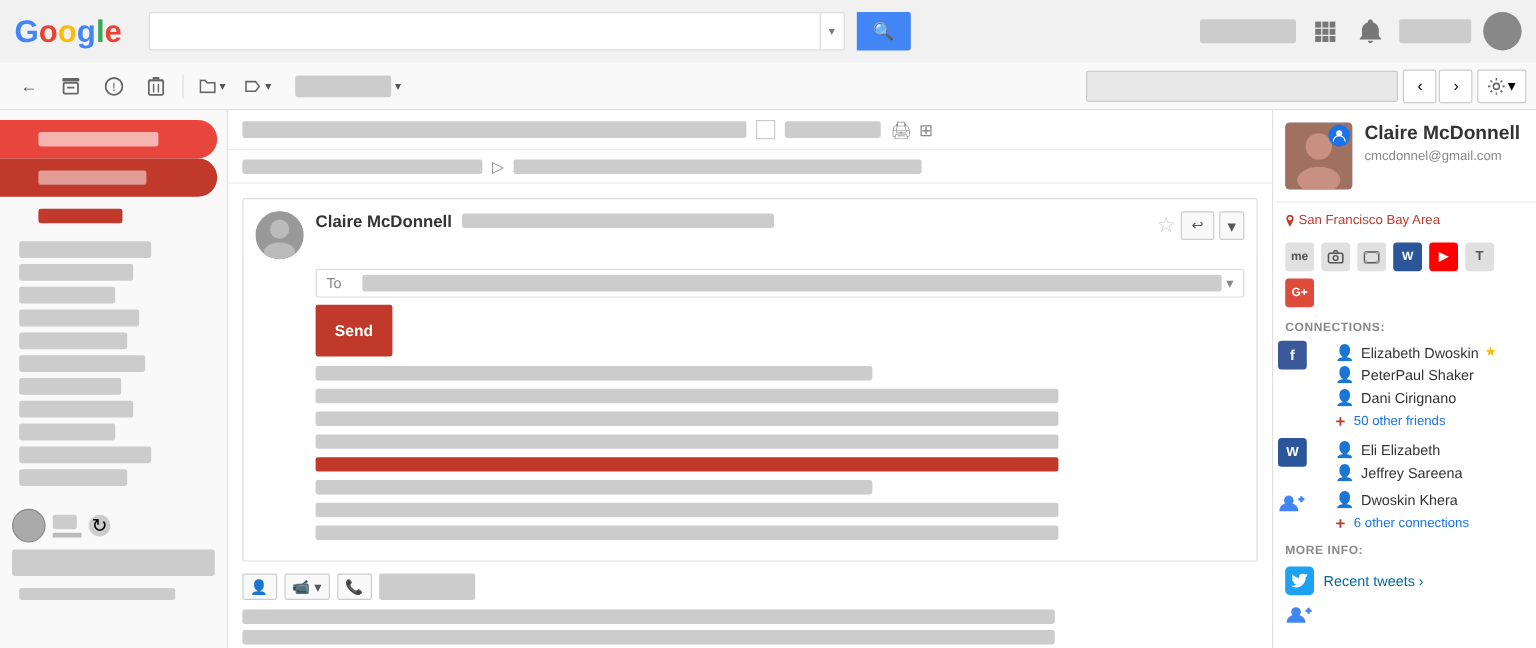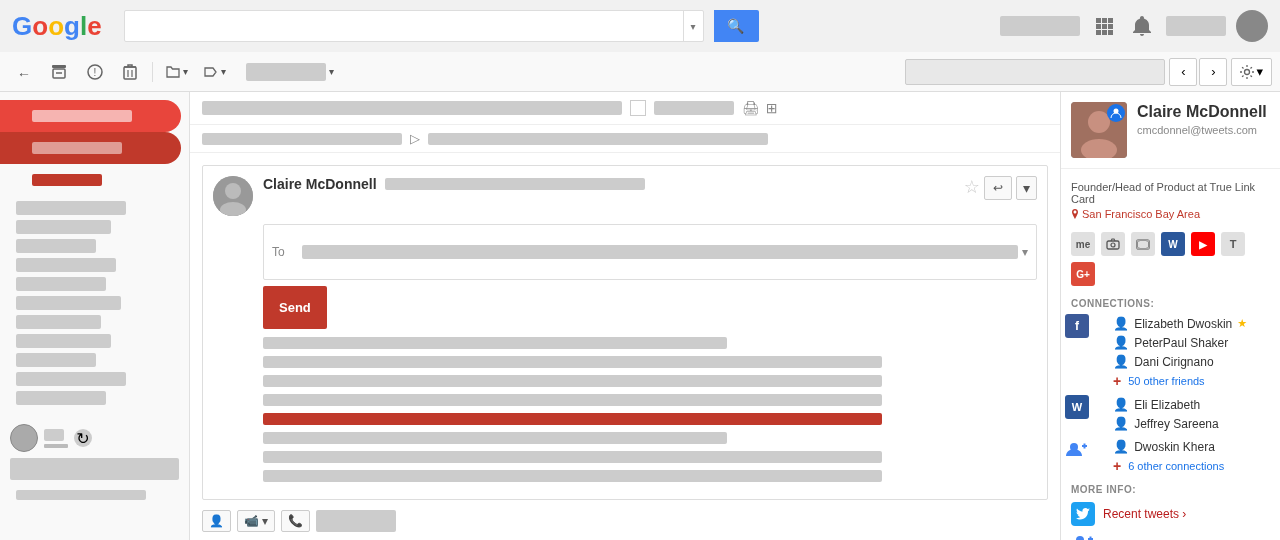--- a/index.html
+++ b/index.html
@@ -88,21 +88,21 @@
     .email-body { padding: 12px; }
     .email-message-box { border: 1px solid #ddd; border-radius: 2px; padding: 10px; margin-bottom: 10px; }
     .sender-row { display: flex; align-items: flex-start; gap: 10px; margin-bottom: 8px; }
     .sender-avatar { width: 40px; height: 40px; background: #aaa; border-radius: 50%; flex-shrink: 0; overflow: hidden; }
     .sender-info { flex: 1; }
     .sender-name { font-size: 14px; font-weight: bold; color: #333; }
     .sender-actions { display: flex; gap: 4px; }
     .email-reply-icon { font-size: 14px; color: #555; cursor: pointer; }
     .email-more-icon { font-size: 14px; color: #555; cursor: pointer; }
 
-    .email-compose-field { border: 1px solid #ddd; border-radius: 2px; padding: 20px 8px; margin-bottom: 6px; display: flex; align-items: flex-end; }
+    .email-compose-field { border: 1px solid #ddd; border-radius: 2px; padding: 4px 8px; margin-bottom: 6px; display: flex; align-items: flex-end; }
     .field-label { font-size: 12px; color: #888; width: 30px; flex-shrink: 0; }
     .field-value { height: 14px; background: #ccc; border-radius: 2px; flex: 1; }
     .field-expand { color: #888; font-size: 12px; margin-left: 4px; cursor: pointer; }
     .send-btn { background: #c0392b; color: white; border: none; padding: 14px 16px; border-radius: 2px; cursor: pointer; font-size: 13px; font-weight: bold; }
 
     .text-line { height: 12px; background: #ccc; border-radius: 2px; margin-bottom: 7px; }
     .text-line.highlight { background: #c0392b; }
     .text-line.w80 { width: 80%; }
     .text-line.w60 { width: 60%; }
 
@@ -377,26 +377,25 @@
           </svg>
         <div class="rp-avatar-badge">
           <svg viewBox="0 0 12 12" fill="white">
               <circle cx="6" cy="4" r="2.5"></circle>
               <path d="M1 11c0-2.8 2.2-5 5-5s5 2.2 5 5" stroke="white" stroke-width="1" fill="none"></path>
             </svg>
         </div>
       </div>
       <div class="rp-name-block">
         <div class="rp-name">Claire McDonnell</div>
-        <div class="rp-email">cmcdonnel@tweets.com</div>
+        <div class="rp-email">cmcdonnel@gmail.com</div>
       </div>
     </div>
 
     <div style="padding: 6px 10px;">
-      <div class="rp-title">Founder/Head of Product at True Link Card</div>
       <div class="rp-location">
         <svg width="8" height="10" viewBox="0 0 8 10">
             <path d="M4 0C2.3 0 1 1.3 1 3c0 2 3 7 3 7s3-5 3-7c0-1.7-1.3-3-3-3zm0 4.5c-.8 0-1.5-.7-1.5-1.5S3.2 1.5 4 1.5 5.5 2.2 5.5 3 4.8 4.5 4 4.5z" fill="#c0392b"></path>
           </svg>
         <span>San Francisco Bay Area</span>
       </div>
     </div>
 
     <div class="rp-icons-row">
       <div class="rp-icon-btn" style="background:#e0e0e0;font-size:10px;color:#555;">me</div>
@@ -483,21 +482,21 @@
     </div>
 
     <div class="rp-section-title">MORE INFO:</div>
 
     <div class="rp-twitter-row">
       <div class="twitter-icon">
         <svg width="14" height="12" viewBox="0 0 14 12">
             <path d="M14 1.4c-.5.2-1 .4-1.6.4.6-.3 1-.9 1.2-1.6-.6.3-1.2.5-1.9.7C11.2.3 10.4 0 9.5 0 7.8 0 6.4 1.3 6.4 3c0 .2 0 .5.1.7C4.2 3.5 2.2 2.3 1 .6c-.3.4-.4.9-.4 1.5 0 1 .5 1.9 1.3 2.4-.5 0-.9-.1-1.3-.4v.1c0 1.4 1 2.6 2.4 2.9-.3.1-.5.1-.8.1-.2 0-.4 0-.5-.1.4 1.1 1.4 1.9 2.6 1.9-1 .7-2.2 1.2-3.5 1.2H0c1.2.8 2.7 1.3 4.2 1.3 5 0 7.8-4.2 7.8-7.8v-.4c.5-.4 1-.8 1.4-1.3-.5.2-1 .3-1.4.4z" fill="white"></path>
           </svg>
       </div>
-      <span style="font-size:12px;color:#b91c1c;">Recent tweets ›</span>
+      <span style="font-size:12px;color:#0369a1;">Recent tweets ›</span>
     </div>
 
     <div class="rp-person-add-icon">
       <svg width="22" height="16" viewBox="0 0 22 16">
           <circle cx="8" cy="6" r="4" fill="#4285F4"></circle>
           <path d="M0 15c0-4 3.6-7 8-7s8 3 8 7" fill="#4285F4"></path>
           <line x1="16" y1="5" x2="21" y2="5" stroke="#4285F4" stroke-width="2"></line>
           <line x1="18.5" y1="2.5" x2="18.5" y2="7.5" stroke="#4285F4" stroke-width="2"></line>
         </svg>
     </div>

